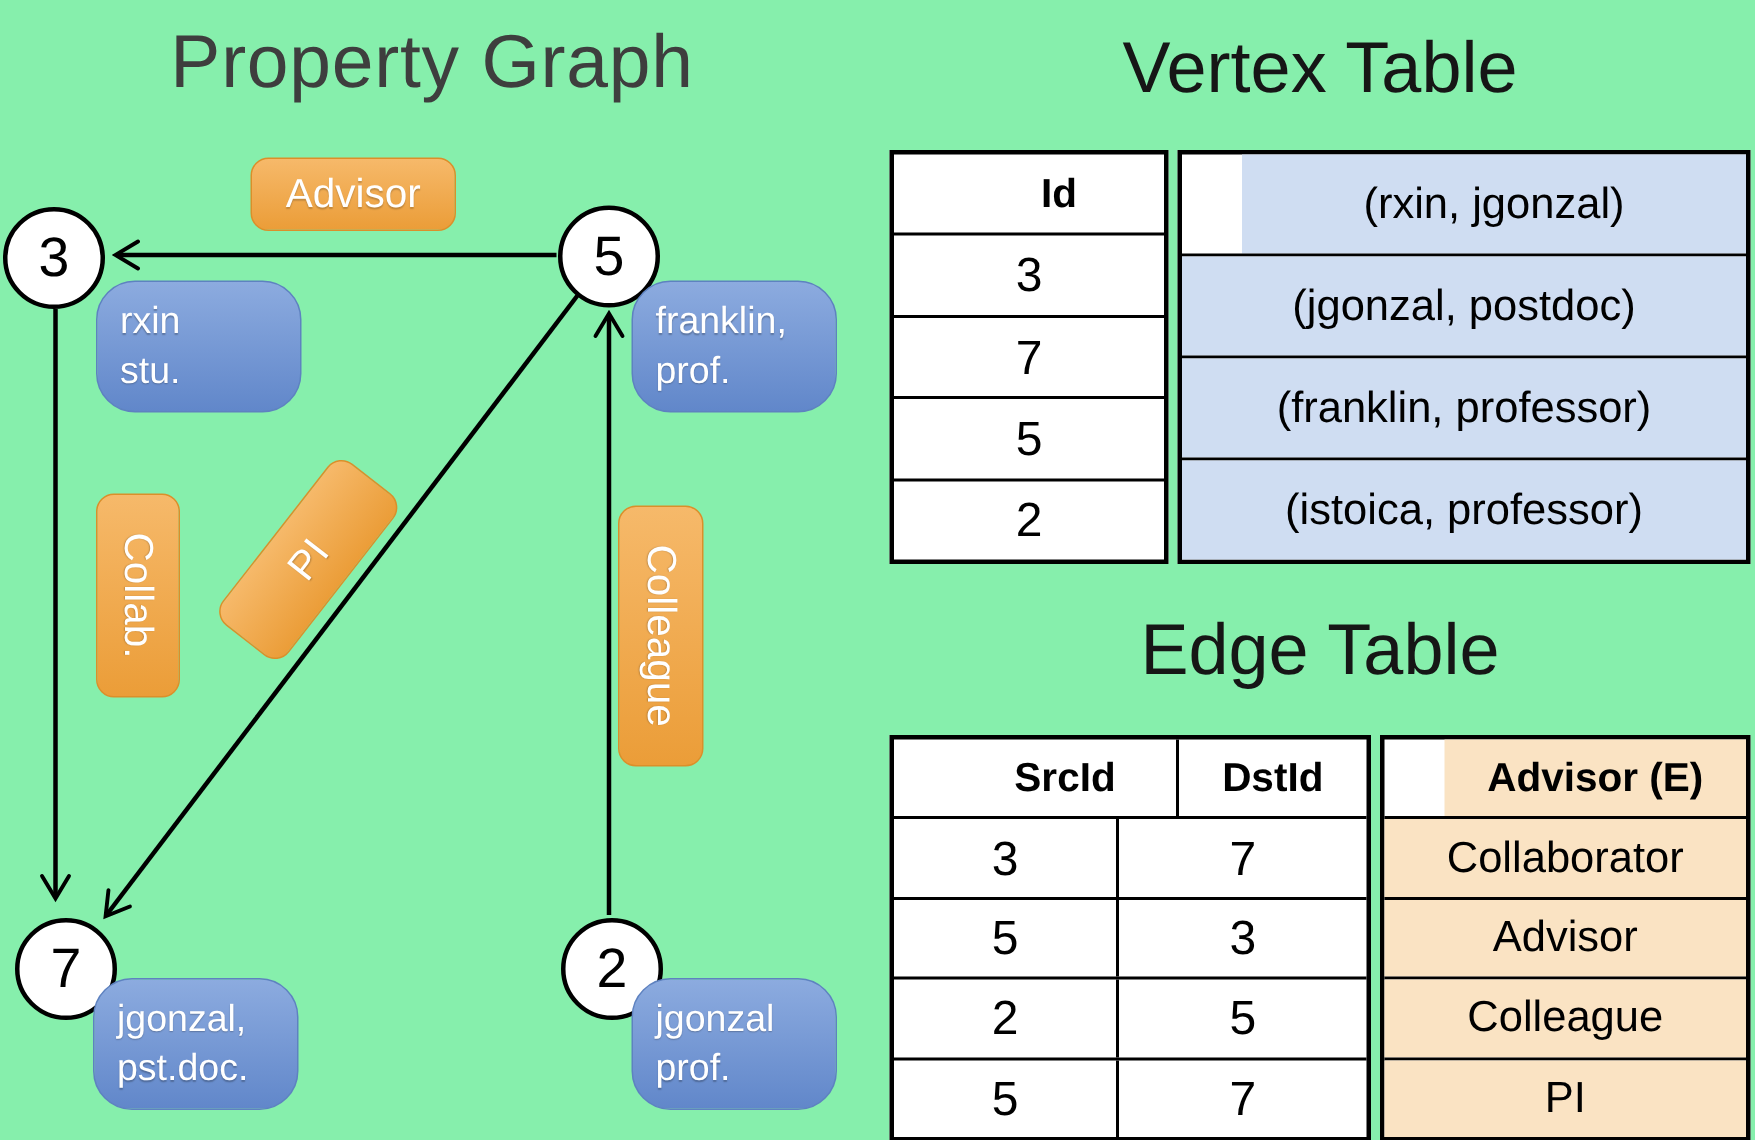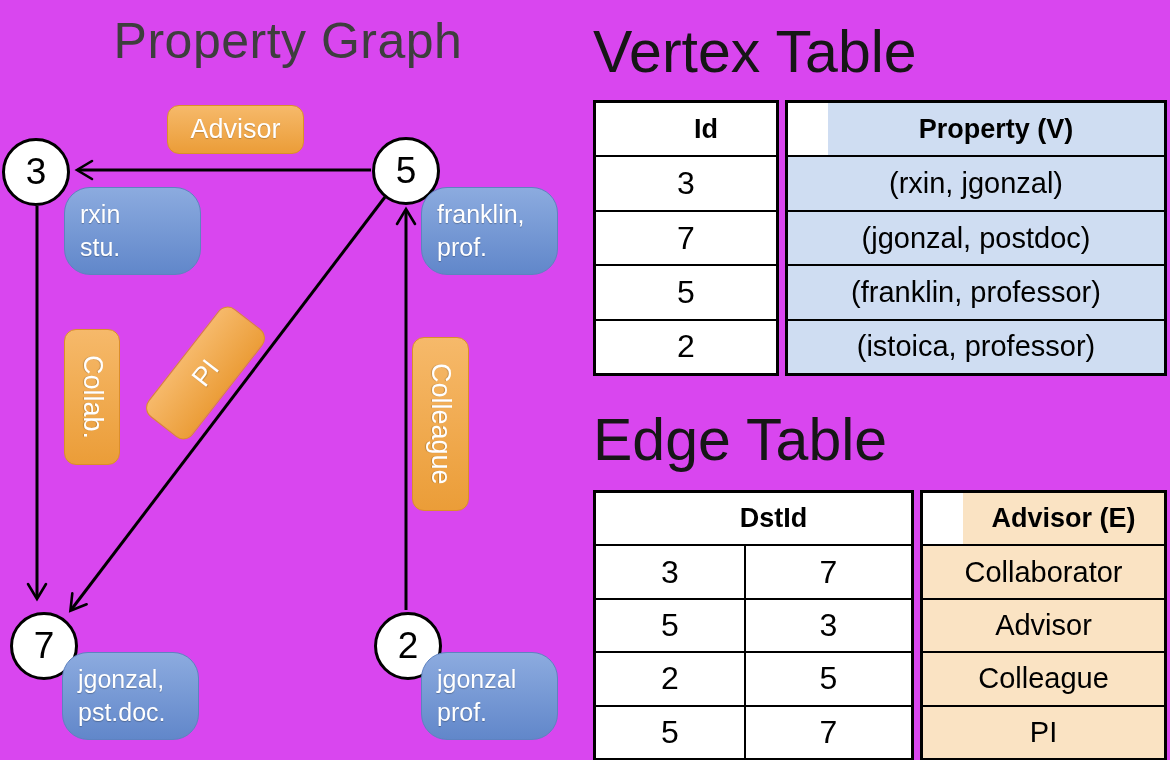--- a/index.html
+++ b/index.html
@@ -1,18 +1,18 @@
 <!DOCTYPE html>
 <html><head>
 <meta charset="utf-8">
 <style>
   * { margin:0; padding:0; box-sizing:border-box; }
   html, body { width:1170px; height:760px; }
   body { font-family:"Liberation Sans", sans-serif; background:#fff; overflow:hidden; }
-  #slide { position:relative; width:1170px; height:760px; background:#d946ef; }
+  #slide { position:relative; width:1170px; height:760px; background:#86efac; }
   .abs { position:absolute; }
 
   .graph-title { left:8px; top:12px; width:560px; text-align:center;
     font-size:50px; font-weight:400; color:#3e3e3e; letter-spacing:0.5px; }
 
   .edges-svg { left:0; top:0; width:585px; height:760px; z-index:1; }
 
   .node { width:68px; height:68px; border:3px solid #000; border-radius:50%;
     background:#fff; display:flex; align-items:center; justify-content:center;
     font-size:37px; color:#000; z-index:3; }
@@ -21,21 +21,21 @@
     background:linear-gradient(180deg,#8cabdf 0%,#6187ca 100%);
     color:#fff; font-size:25px; line-height:1.32; padding:10px 15px; z-index:4;
     text-shadow:0 1px 1px rgba(0,0,0,0.25); }
 
   .elabel { border-radius:12px; border:1px solid #db8f2a;
     background:linear-gradient(180deg,#f6b96a 0%,#eb9d38 100%);
     color:#fff; font-size:27px; display:flex; align-items:center; justify-content:center;
     z-index:2; text-shadow:0 1px 1px rgba(0,0,0,0.2); }
   .elabel.vertical { writing-mode:vertical-rl; }
 
-  .table-title { text-align:left; font-size:59px; color:#161616; }
+  .table-title { text-align:center; font-size:48px; color:#161616; }
 
   .tbox { border:3px solid #000; background:#fff; z-index:2;
     display:flex; flex-direction:column; }
   .trow { display:flex; border-top:2px solid #000; flex:1; }
   .trow:first-child { border-top:none;padding-left:40px; }
   .tcell { display:flex; align-items:center; justify-content:center;
     width:100%; font-size:29px; color:#000; }
   .tcell.num { font-size:32px; }
   .tcell.hdr { font-weight:bold; font-size:27px; }
   .tcell.split { border-right:2px solid #000; flex:0 0 150px; width:150px; }
@@ -103,40 +103,38 @@
     <div class="trow">
       <div class="tcell num">5</div>
     </div>
     <div class="trow">
       <div class="tcell num">2</div>
     </div>
   </div>
 
   <div class="abs tbox fill-blue" style="left:785px; top:100px; width:382px; height:276px;">
     <div class="trow">
-      <div class="tcell hdr">Property (V)</div>
-    </div>
-    <div class="trow">
       <div class="tcell">(rxin, jgonzal)</div>
     </div>
     <div class="trow">
       <div class="tcell">(jgonzal, postdoc)</div>
     </div>
     <div class="trow">
       <div class="tcell">(franklin, professor)</div>
     </div>
     <div class="trow">
       <div class="tcell">(istoica, professor)</div>
     </div>
   </div>
 
   <div class="abs table-title" style="left:593px; top:406px; width:574px;">Edge Table</div>
 
   <div class="abs tbox" style="left:593px; top:490px; width:321px; height:271px;">
     <div class="trow">
+      <div class="tcell hdr split">SrcId</div>
       <div class="tcell hdr">DstId</div>
     </div>
     <div class="trow">
       <div class="tcell num split">3</div>
       <div class="tcell num">7</div>
     </div>
     <div class="trow">
       <div class="tcell num split">5</div>
       <div class="tcell num">3</div>
     </div>

